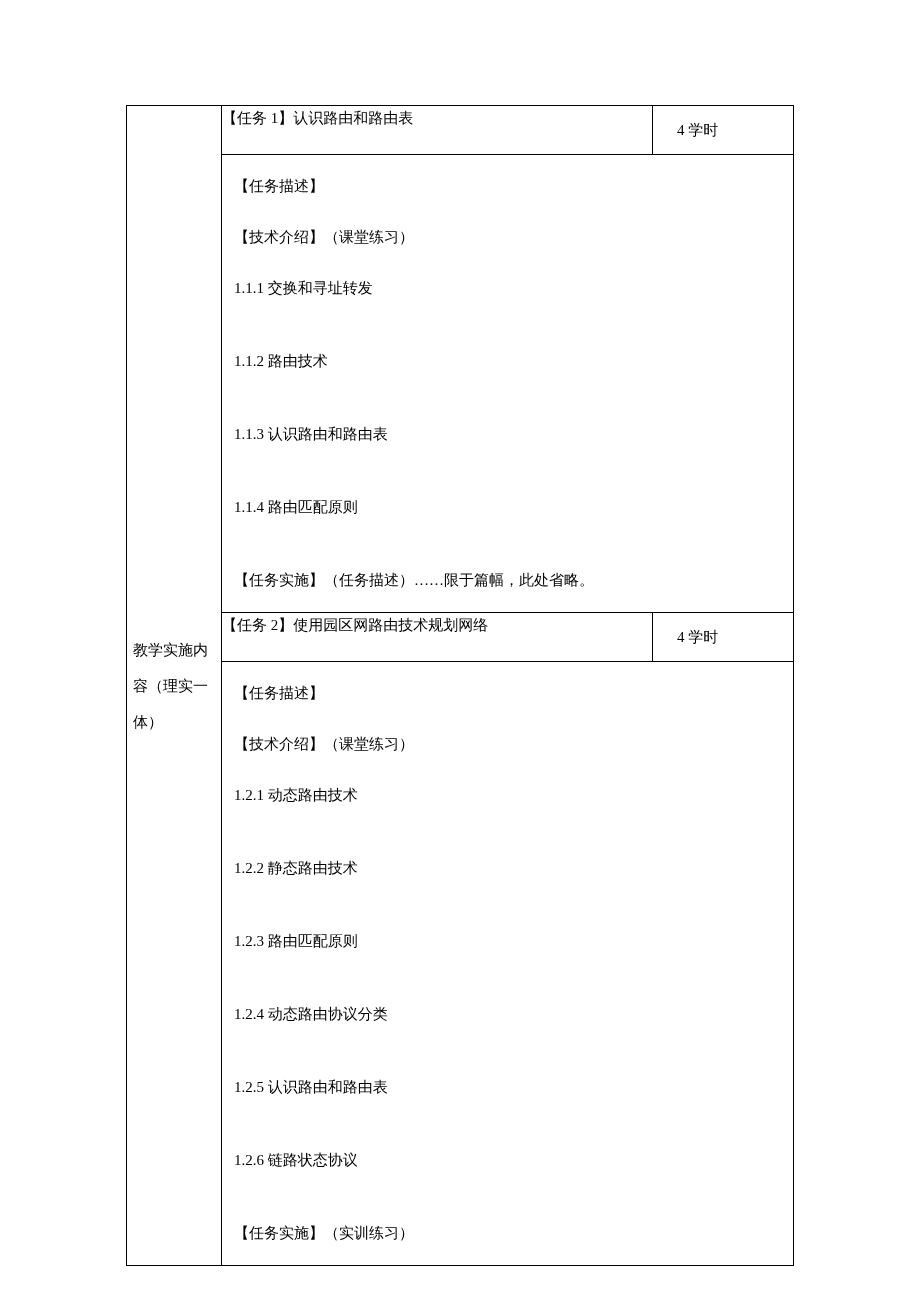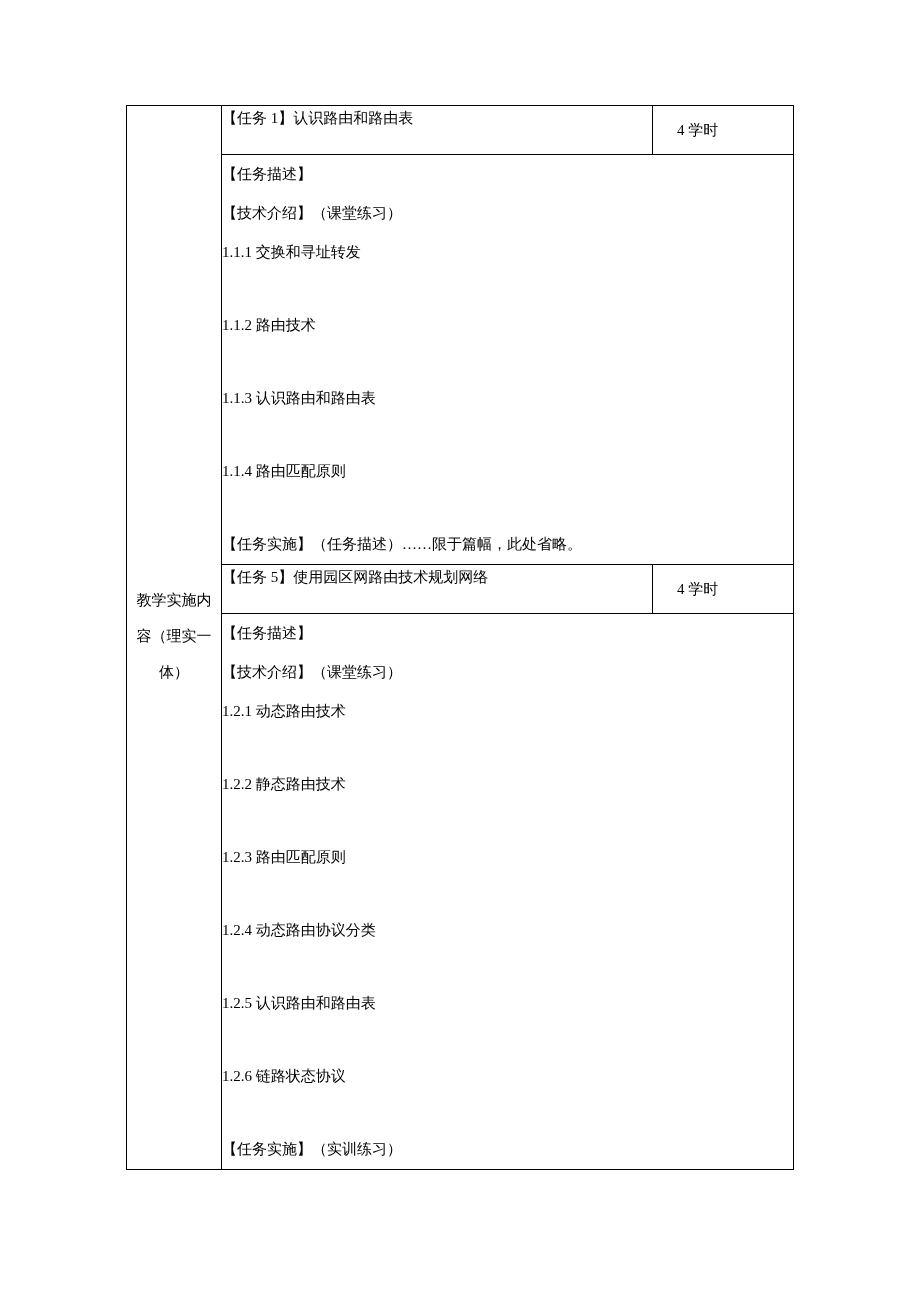--- a/index.html
+++ b/index.html
@@ -21,40 +21,39 @@
     border: 1px solid #000;
   }
   table.main td {
     border: 1px solid #000;
     vertical-align: top;
     padding: 0;
   }
   .col-left {
     width: 82px;
     vertical-align: middle !important;
-    text-align: center;
+    text-align: left;
     padding: 8px 6px !important;
     line-height: 2.4;
-    font-family: Liberation Mono, monospace;
   }
   .task-title {
     padding: 12px 10px 12px 14px;
     line-height: 1.6;
   }
   .task-hours {
     width: 92px;
     padding: 12px 24px !important;
     line-height: 1.6;
   }
   .content-cell {
     padding: 14px 10px 14px 0px;
     line-height: 2.6;
   }
   .content-cell p {
-    margin: 0;
+    margin: 12px;
     padding: 0;
   }
   .indent {
     padding-left: 18px;
   }
   .no-indent {
     padding-left: 0px;
   }
   .gap {
     margin-top: 34px !important;
@@ -83,21 +82,21 @@
         <p class="indent">【技术介绍】（课堂练习）</p>
         <p class="no-indent">1.1.1  交换和寻址转发</p>
         <p class="no-indent gap">1.1.2  路由技术</p>
         <p class="no-indent gap">1.1.3  认识路由和路由表</p>
         <p class="no-indent gap">1.1.4  路由匹配原则</p>
         <p class="indent gap">【任务实施】（任务描述）……限于篇幅，此处省略。</p>
       </td>
     </tr>
     <tr>
       <td class="task-title">
-        <span>【任务 5】使用园区网路由技术规划网络</span>
+        <span>【任务 2】使用园区网路由技术规划网络</span>
       </td>
       <td class="task-hours">
         <span>4 学时</span>
       </td>
     </tr>
     <tr>
       <td class="content-cell" colspan="2" style="border-bottom:1px solid #000;">
         <p class="indent">【任务描述】</p>
         <p class="indent">【技术介绍】（课堂练习）</p>
         <p class="no-indent">1.2.1 动态路由技术</p>

